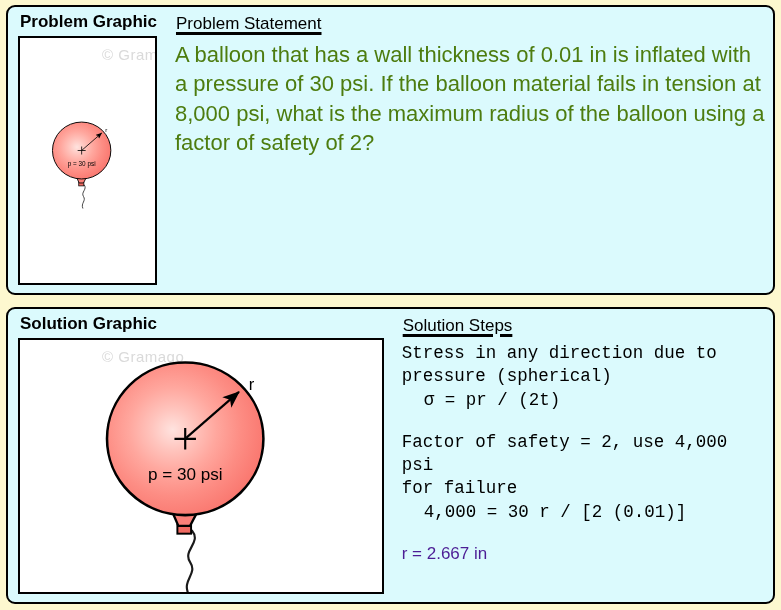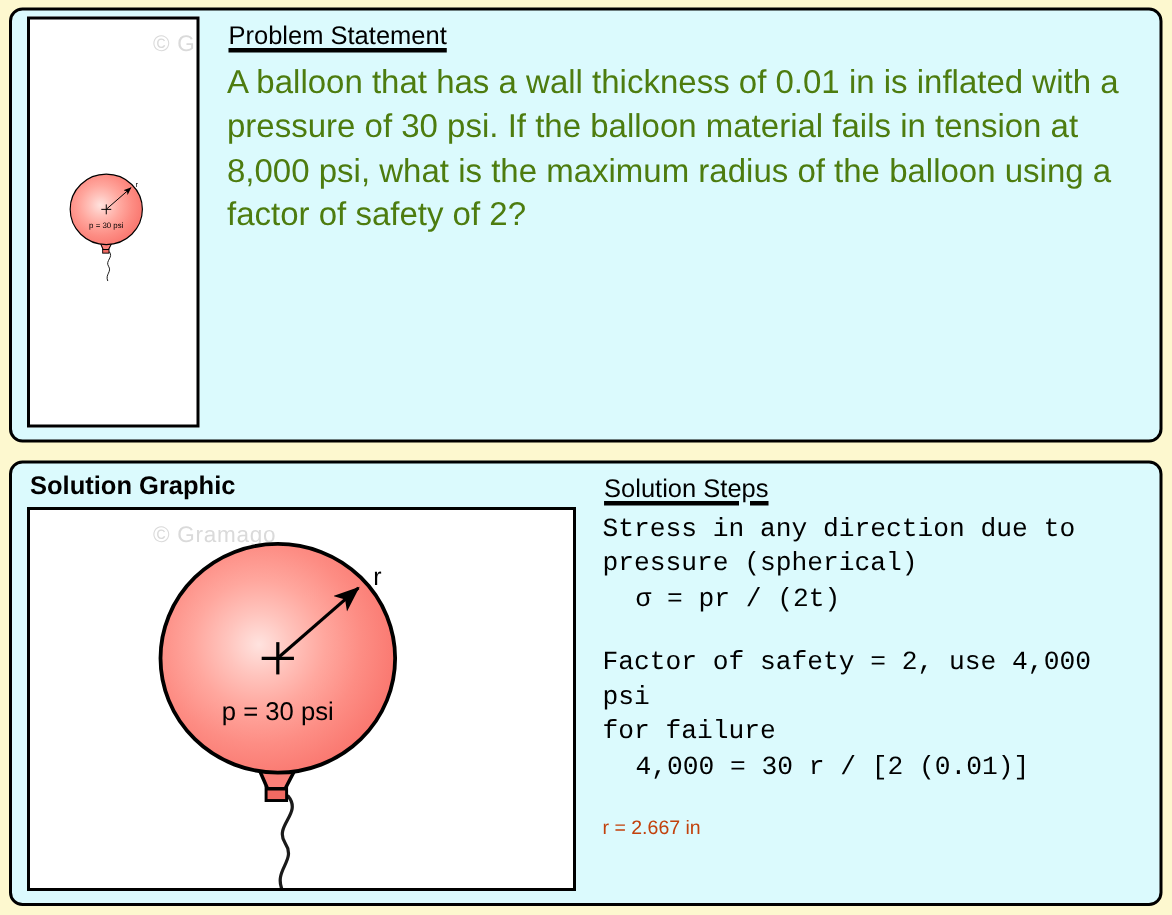--- a/index.html
+++ b/index.html
@@ -107,33 +107,34 @@
   }
   .steps {
     font-size: 17.5px;
     line-height: 1.33;
     color: #000;
   }
   .step-line { white-space: pre-wrap; font-family: Liberation Mono, monospace; }
   .step-indent { padding-left: 22px; }
   .step-gap { height: 19px; }
   .answer {
-    font-size: 13px;
+    font-size: 17px;
     line-height: 1.33;
-    color: #c2410c;
+    color: #4c1d95;
   }
 </style>
 </head>
 <body>
 
 <div class="page">
 
   <section class="panel panel-problem">
 
     <div class="graphic-col">
+      <div class="col-title">Problem Graphic</div>
       <div class="graphic-box">
         <div class="watermark">© Gramago</div>
         <svg class="balloon-svg" viewBox="0 0 370 240" preserveAspectRatio="xMidYMid meet">
           <defs>
             <radialGradient id="balloonGradP" cx="42%" cy="44%" r="62%">
               <stop offset="0%" stop-color="#ffe3df"></stop>
               <stop offset="22%" stop-color="#ffc4bd"></stop>
               <stop offset="45%" stop-color="#ffa79e"></stop>
               <stop offset="70%" stop-color="#fd8d84"></stop>
               <stop offset="100%" stop-color="#f9746c"></stop>

